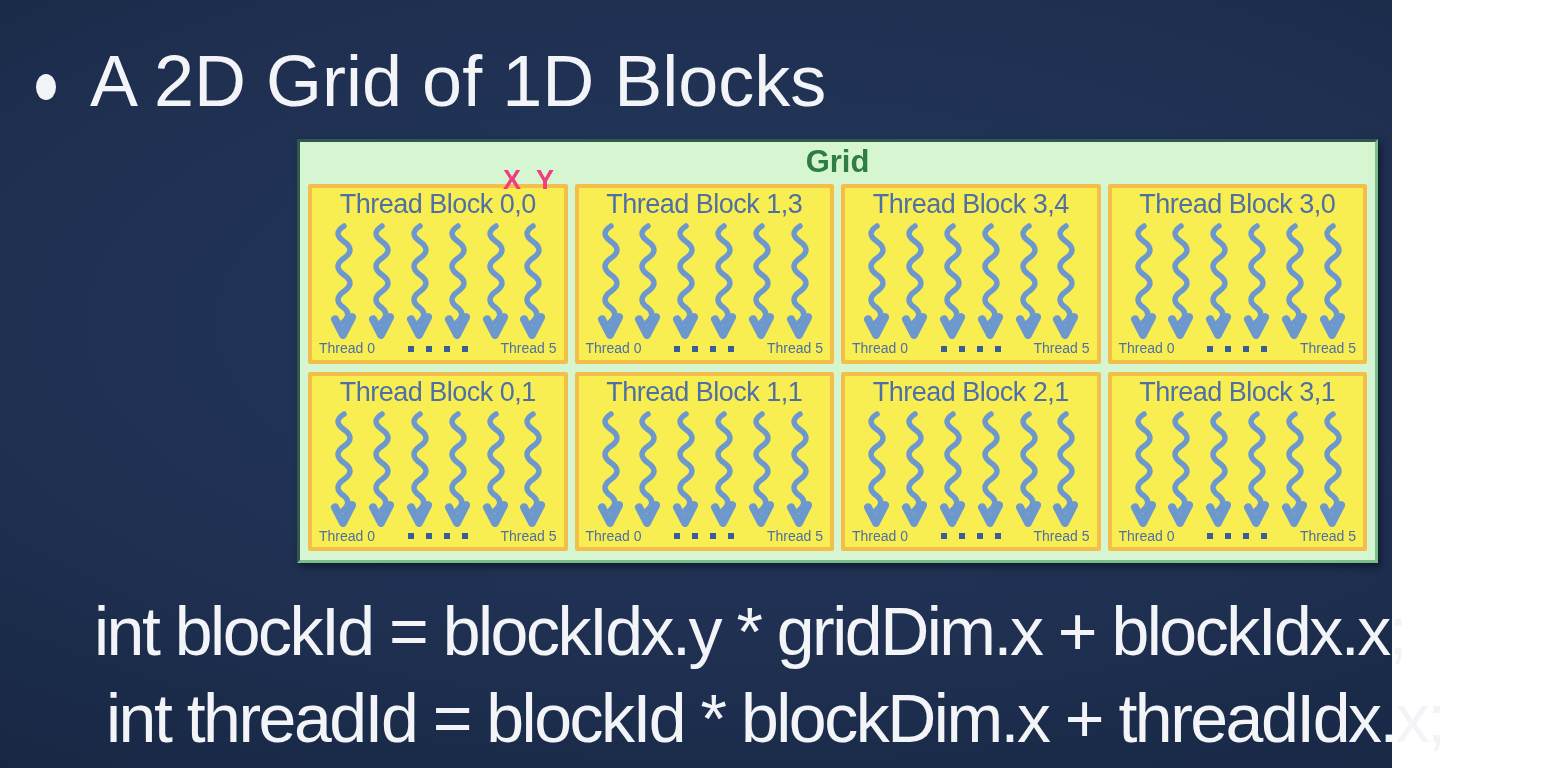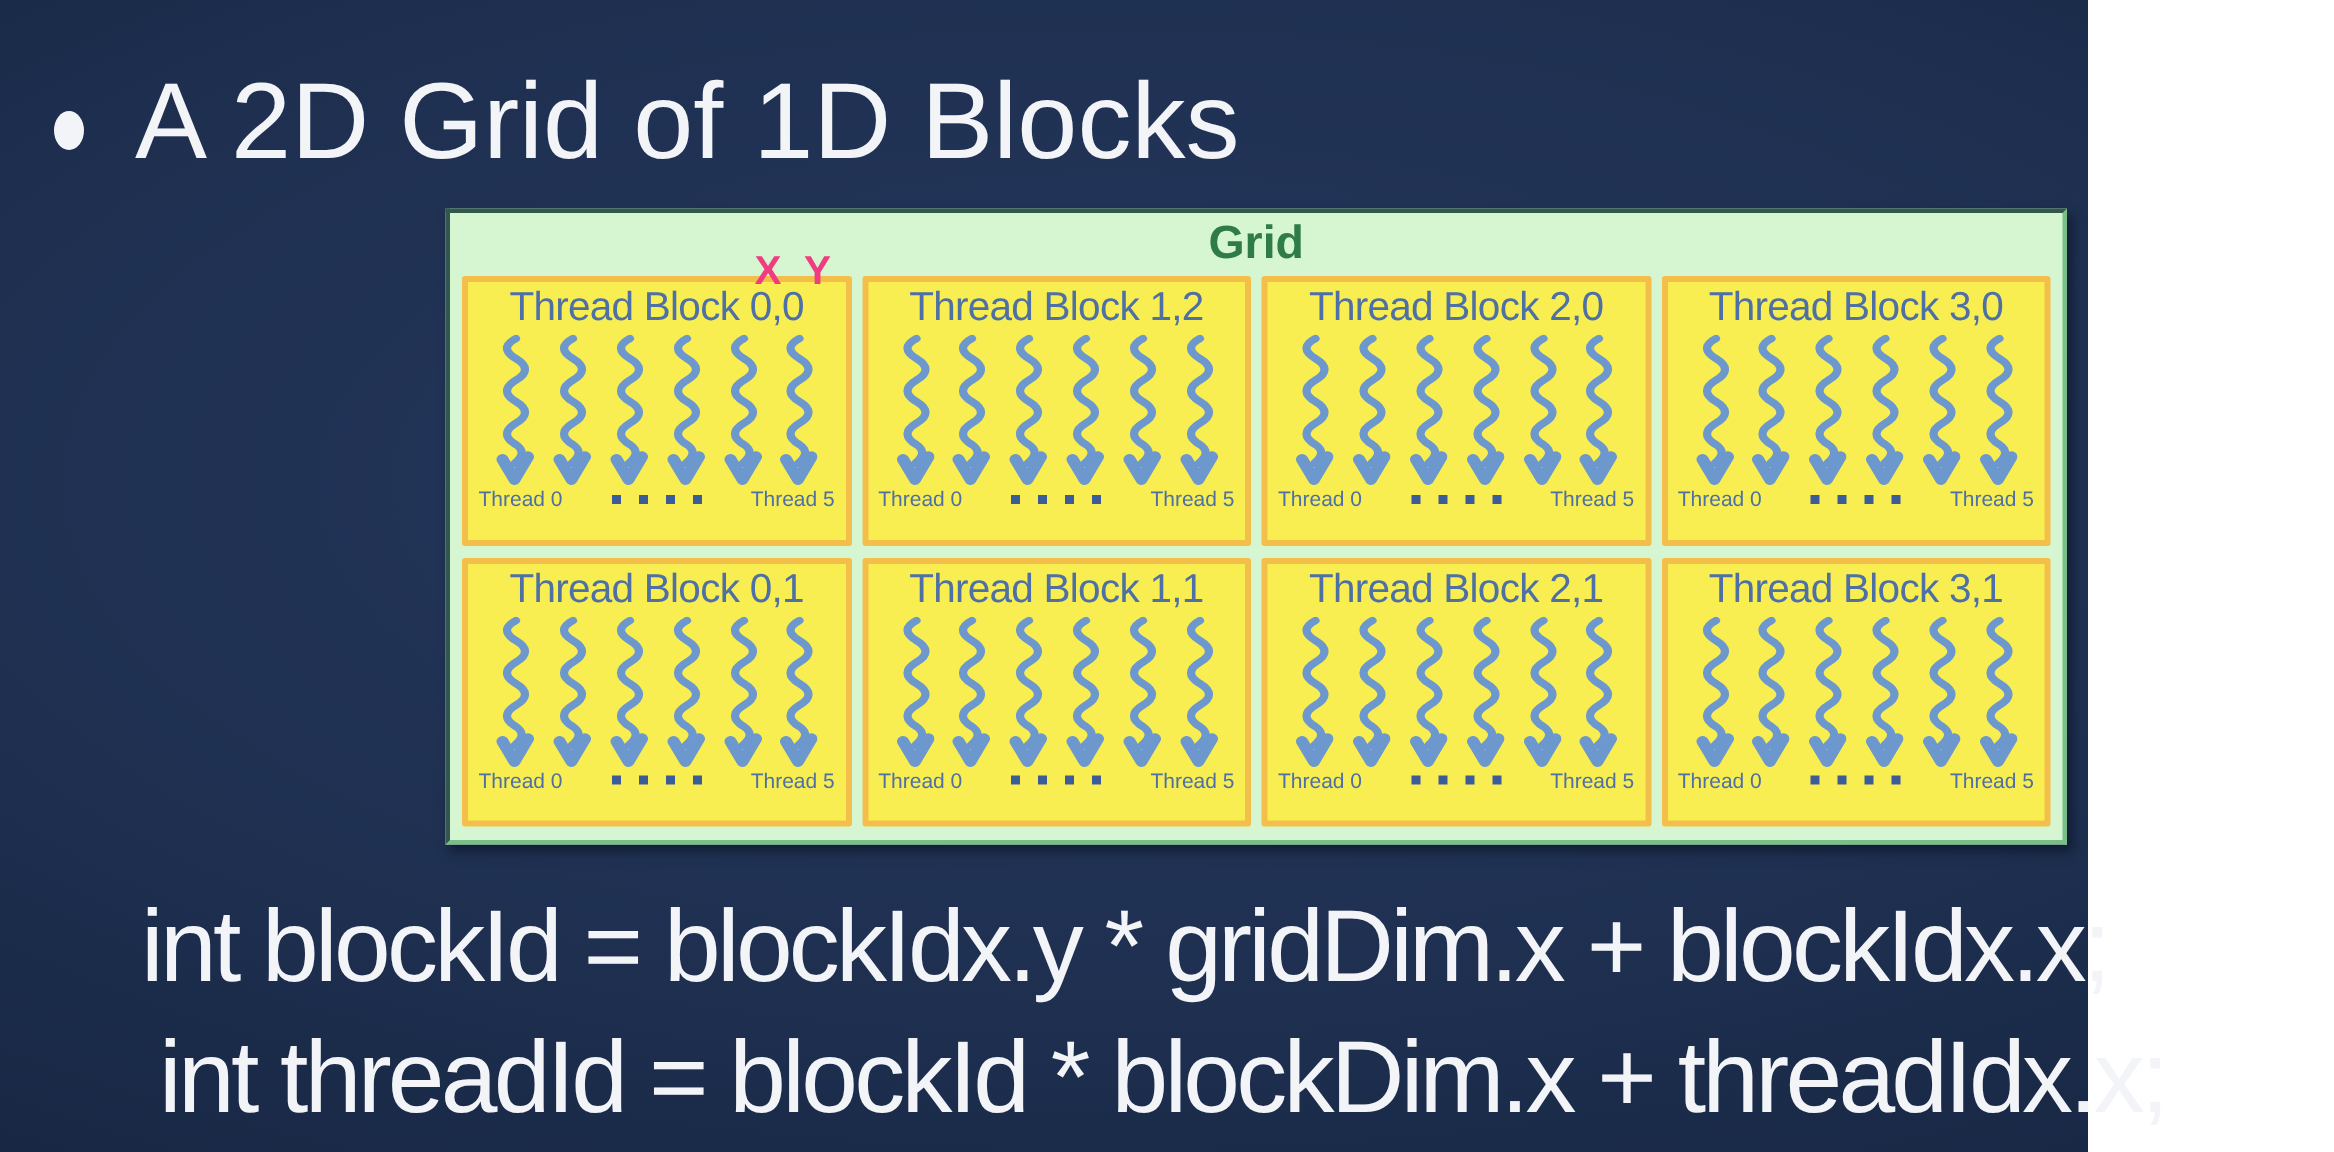--- a/index.html
+++ b/index.html
@@ -42,21 +42,21 @@
     font-size:27px;font-weight:bold;color:var(--axis-pink);
   }
   .blocks{
     position:absolute;left:8px;right:8px;top:42px;bottom:9px;
     display:grid;grid-template-columns:repeat(4,1fr);grid-template-rows:1fr 1fr;gap:8px 7px;
   }
   .block{
     background:var(--block-fill);
     border:4px solid var(--block-border);border-radius:2px;
     display:flex;flex-direction:column;min-height:0;min-width:0;
-    padding:1px 6px 19px;
+    padding:1px 6px 3px;
   }
   .block-title{
     text-align:center;white-space:nowrap;line-height:1.15;
     font-size:27px;letter-spacing:-0.5px;color:var(--block-text);
   }
   .arrows{
     flex:1;min-height:0;display:flex;justify-content:space-between;
     padding:3px 12px 0;
   }
   .arrow{height:100%;width:26px;display:block;}
@@ -131,61 +131,61 @@
               <i></i>
               <i></i>
               <i></i>
               <i></i>
             </span>
           <span>Thread 5</span>
         </div>
       </div>
 
       <div class="block">
-        <div class="block-title">Thread Block 1,2</div>
-        <div class="arrows">
-            <svg class="arrow" viewBox="0 0 26 114" preserveAspectRatio="none">
-              <path class="wave" d="M14 3 Q2 10 14 18 Q26 26 14 34 Q2 42 14 50 Q26 58 14 66 Q2 74 14 82 Q22 88 13 96"></path>
-              <path class="head" d="M5 93 L13 108 L22 91"></path>
-            </svg>
-            <svg class="arrow" viewBox="0 0 26 114" preserveAspectRatio="none">
-              <path class="wave" d="M14 3 Q2 10 14 18 Q26 26 14 34 Q2 42 14 50 Q26 58 14 66 Q2 74 14 82 Q22 88 13 96"></path>
-              <path class="head" d="M5 93 L13 108 L22 91"></path>
-            </svg>
-            <svg class="arrow" viewBox="0 0 26 114" preserveAspectRatio="none">
-              <path class="wave" d="M14 3 Q2 10 14 18 Q26 26 14 34 Q2 42 14 50 Q26 58 14 66 Q2 74 14 82 Q22 88 13 96"></path>
-              <path class="head" d="M5 93 L13 108 L22 91"></path>
-            </svg>
-            <svg class="arrow" viewBox="0 0 26 114" preserveAspectRatio="none">
-              <path class="wave" d="M14 3 Q2 10 14 18 Q26 26 14 34 Q2 42 14 50 Q26 58 14 66 Q2 74 14 82 Q22 88 13 96"></path>
-              <path class="head" d="M5 93 L13 108 L22 91"></path>
-            </svg>
-            <svg class="arrow" viewBox="0 0 26 114" preserveAspectRatio="none">
-              <path class="wave" d="M14 3 Q2 10 14 18 Q26 26 14 34 Q2 42 14 50 Q26 58 14 66 Q2 74 14 82 Q22 88 13 96"></path>
-              <path class="head" d="M5 93 L13 108 L22 91"></path>
-            </svg>
-            <svg class="arrow" viewBox="0 0 26 114" preserveAspectRatio="none">
-              <path class="wave" d="M14 3 Q2 10 14 18 Q26 26 14 34 Q2 42 14 50 Q26 58 14 66 Q2 74 14 82 Q22 88 13 96"></path>
-              <path class="head" d="M5 93 L13 108 L22 91"></path>
-            </svg>
-          </div>
-        <div class="block-footer">
-          <span>Thread 0</span>
-          <span class="dots">
-              <i></i>
-              <i></i>
-              <i></i>
-              <i></i>
-            </span>
-          <span>Thread 5</span>
-        </div>
-      </div>
-
-      <div class="block">
-        <div class="block-title">Thread Block 2,0</div>
+        <div class="block-title">Thread Block 1,3</div>
+        <div class="arrows">
+            <svg class="arrow" viewBox="0 0 26 114" preserveAspectRatio="none">
+              <path class="wave" d="M14 3 Q2 10 14 18 Q26 26 14 34 Q2 42 14 50 Q26 58 14 66 Q2 74 14 82 Q22 88 13 96"></path>
+              <path class="head" d="M5 93 L13 108 L22 91"></path>
+            </svg>
+            <svg class="arrow" viewBox="0 0 26 114" preserveAspectRatio="none">
+              <path class="wave" d="M14 3 Q2 10 14 18 Q26 26 14 34 Q2 42 14 50 Q26 58 14 66 Q2 74 14 82 Q22 88 13 96"></path>
+              <path class="head" d="M5 93 L13 108 L22 91"></path>
+            </svg>
+            <svg class="arrow" viewBox="0 0 26 114" preserveAspectRatio="none">
+              <path class="wave" d="M14 3 Q2 10 14 18 Q26 26 14 34 Q2 42 14 50 Q26 58 14 66 Q2 74 14 82 Q22 88 13 96"></path>
+              <path class="head" d="M5 93 L13 108 L22 91"></path>
+            </svg>
+            <svg class="arrow" viewBox="0 0 26 114" preserveAspectRatio="none">
+              <path class="wave" d="M14 3 Q2 10 14 18 Q26 26 14 34 Q2 42 14 50 Q26 58 14 66 Q2 74 14 82 Q22 88 13 96"></path>
+              <path class="head" d="M5 93 L13 108 L22 91"></path>
+            </svg>
+            <svg class="arrow" viewBox="0 0 26 114" preserveAspectRatio="none">
+              <path class="wave" d="M14 3 Q2 10 14 18 Q26 26 14 34 Q2 42 14 50 Q26 58 14 66 Q2 74 14 82 Q22 88 13 96"></path>
+              <path class="head" d="M5 93 L13 108 L22 91"></path>
+            </svg>
+            <svg class="arrow" viewBox="0 0 26 114" preserveAspectRatio="none">
+              <path class="wave" d="M14 3 Q2 10 14 18 Q26 26 14 34 Q2 42 14 50 Q26 58 14 66 Q2 74 14 82 Q22 88 13 96"></path>
+              <path class="head" d="M5 93 L13 108 L22 91"></path>
+            </svg>
+          </div>
+        <div class="block-footer">
+          <span>Thread 0</span>
+          <span class="dots">
+              <i></i>
+              <i></i>
+              <i></i>
+              <i></i>
+            </span>
+          <span>Thread 5</span>
+        </div>
+      </div>
+
+      <div class="block">
+        <div class="block-title">Thread Block 3,4</div>
         <div class="arrows">
             <svg class="arrow" viewBox="0 0 26 114" preserveAspectRatio="none">
               <path class="wave" d="M14 3 Q2 10 14 18 Q26 26 14 34 Q2 42 14 50 Q26 58 14 66 Q2 74 14 82 Q22 88 13 96"></path>
               <path class="head" d="M5 93 L13 108 L22 91"></path>
             </svg>
             <svg class="arrow" viewBox="0 0 26 114" preserveAspectRatio="none">
               <path class="wave" d="M14 3 Q2 10 14 18 Q26 26 14 34 Q2 42 14 50 Q26 58 14 66 Q2 74 14 82 Q22 88 13 96"></path>
               <path class="head" d="M5 93 L13 108 L22 91"></path>
             </svg>
             <svg class="arrow" viewBox="0 0 26 114" preserveAspectRatio="none">

